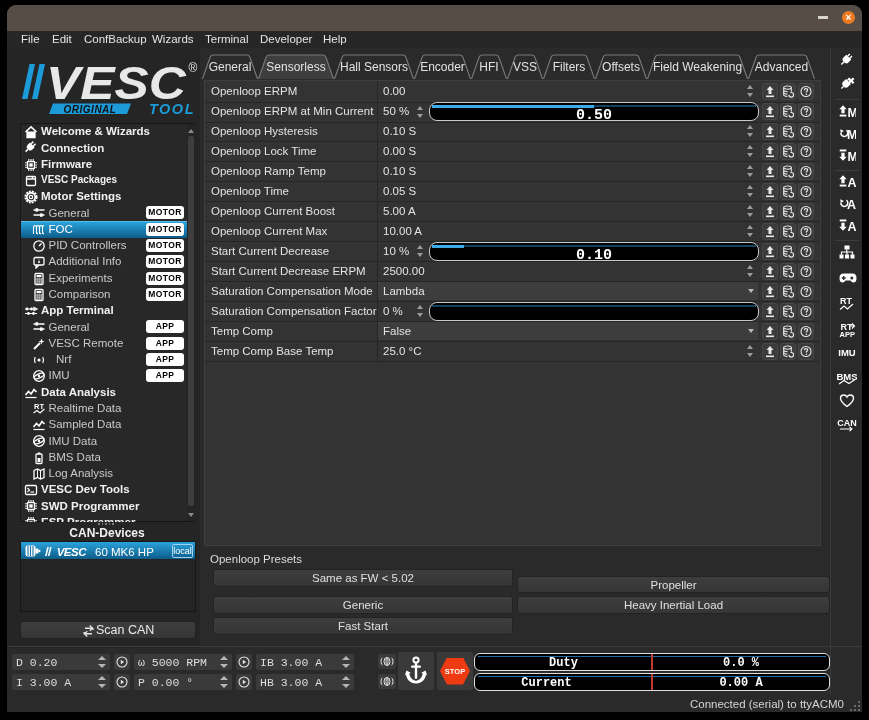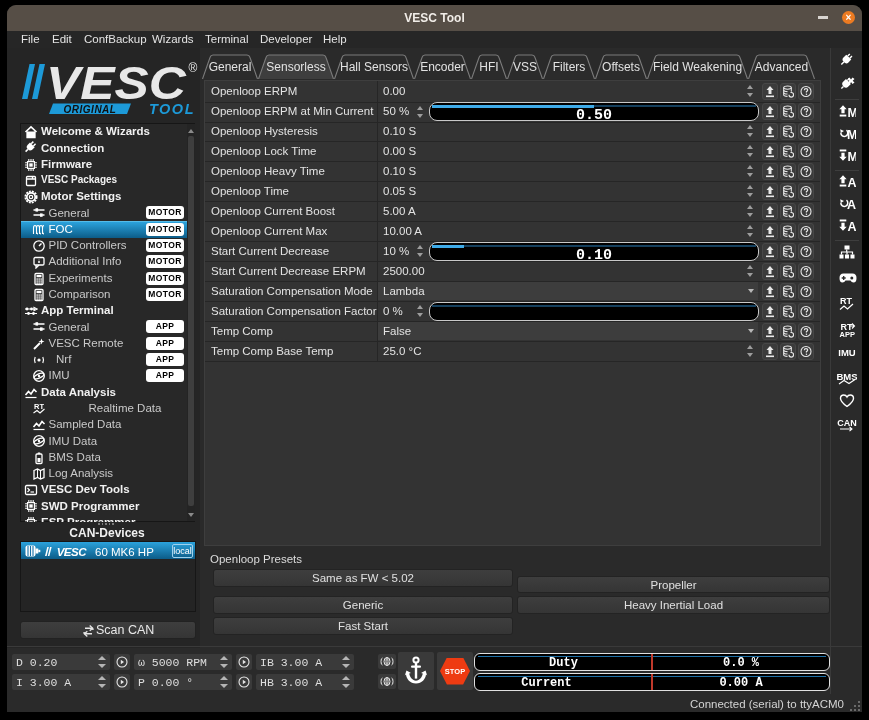--- a/index.html
+++ b/index.html
@@ -6,21 +6,20 @@
 html,body { width:869px; height:720px; background:#000; overflow:hidden; }
 body { font-family:"Liberation Sans", sans-serif; position:relative; }
 #win { position:absolute; left:7px; top:5px; width:855px; height:707px; background:#2a2a2a; border-radius:9px 9px 0 0; overflow:hidden; }
 .a { position:absolute; }
 .mono { font-family:"Liberation Mono", monospace; }
 </style>
 </head>
 <body>
 <div id="win">
 <div class="a" style="left:0;top:0;width:855px;height:26px;background:#564e46;"></div>
-<div class="a" style="left:0;top:6px;width:855px;text-align:center;color:#f1ede8;font-size:12px;font-weight:bold;">VESC Tool</div>
 <div class="a" style="left:811px;top:11px;width:10px;height:3px;background:#d8d4d0;"></div>
 <div class="a" style="left:835px;top:6px;width:13px;height:13px;border-radius:50%;background:#ec7b22;"></div>
 <div class="a" style="left:835px;top:5.5px;width:13px;height:13px;color:#fff;font-size:10px;font-weight:bold;text-align:center;line-height:13px;">×</div>
 <div class="a" style="left:0;top:26px;width:855px;height:17px;background:#262626;"></div>
 <div class="a" style="left:14px;top:28px;font-size:11.5px;color:#e4e4e4;">File</div>
 <div class="a" style="left:45px;top:28px;font-size:11.5px;color:#e4e4e4;">Edit</div>
 <div class="a" style="left:77px;top:28px;font-size:11.5px;color:#e4e4e4;">ConfBackup</div>
 <div class="a" style="left:145px;top:28px;font-size:11.5px;color:#e4e4e4;">Wizards</div>
 <div class="a" style="left:198px;top:28px;font-size:11.5px;color:#e4e4e4;">Terminal</div>
 <div class="a" style="left:253px;top:28px;font-size:11.5px;color:#e4e4e4;">Developer</div>
@@ -169,21 +168,21 @@
       <div class="a" style="left:125px;top:246.2px;width:38px;height:13px;background:#fff;border-radius:3px;color:#000;font-size:8.5px;font-weight:bold;text-align:center;line-height:13.5px;letter-spacing:0.4px;">APP</div>
       <svg class="a" style="left:3px;top:262.5px;" width="14" height="14" viewBox="0 0 14 14" fill="none" stroke="#ffffff" stroke-width="1.3">
         <path d="M1.5 9 L4.5 5.5 L7 8 L10 3.5 L12.5 6" stroke-width="1.6"></path>
         <path d="M1.5 11.5 H12.5" stroke-width="1.2"></path>
       </svg>
       <div class="a" style="left:20px;top:262.7px;font-size:11.5px;font-weight:bold;color:#f1f1f1;white-space:nowrap;">Data Analysis</div>
       <svg class="a" style="left:10.5px;top:278.8px;" width="14" height="14" viewBox="0 0 14 14" fill="none" stroke="#ffffff" stroke-width="1.3">
         <text x="2" y="7" font-size="7.5" font-weight="bold" fill="#fff" stroke="none" font-family="Liberation Sans">RT</text>
         <path d="M1.5 11 L5 8.5 L8 11 L12.5 7" stroke-width="1.1"></path>
       </svg>
-      <div class="a" style="left:27.5px;top:279.0px;font-size:11.5px;color:#c9c9c9;white-space:nowrap;margin-left:40px;">Realtime Data</div>
+      <div class="a" style="left:27.5px;top:279.0px;font-size:11.5px;color:#c9c9c9;white-space:nowrap;">Realtime Data</div>
       <svg class="a" style="left:10.5px;top:295.0px;" width="14" height="14" viewBox="0 0 14 14" fill="none" stroke="#ffffff" stroke-width="1.3">
         <path d="M1.5 9 L4.5 5.5 L7 8 L10 3.5 L12.5 6" stroke-width="1.6"></path>
         <path d="M1.5 11.5 H12.5" stroke-width="1.2"></path>
       </svg>
       <div class="a" style="left:27.5px;top:295.2px;font-size:11.5px;color:#c9c9c9;white-space:nowrap;">Sampled Data</div>
       <svg class="a" style="left:10.5px;top:311.3px;" width="14" height="14" viewBox="0 0 14 14" fill="none" stroke="#ffffff" stroke-width="1.3">
         <circle cx="7" cy="7" r="5.3"></circle>
         <ellipse cx="7" cy="7" rx="5.3" ry="2" transform="rotate(-25 7 7)"></ellipse>
         <circle cx="7" cy="7" r="1.2" fill="#fff" stroke="none"></circle>
       </svg>
@@ -401,21 +400,21 @@
       <path d="M9.3 5.9 L10.4 8 L8.2 8 Z" fill="#e8e8e8" stroke="none"></path>
     </svg>
 <div class="a" style="left:791px;top:137.5px;width:16px;height:17px;background:#3b3b3b;border:1px solid #474747;border-radius:3px;"></div>
 <svg class="a" style="left:793px;top:139.5px;" width="12" height="13" viewBox="0 0 12 13" fill="none">
       <circle cx="6" cy="6.5" r="5" stroke="#e8e8e8" stroke-width="1.1"></circle>
       <path d="M4.3 5.2 Q4.3 3.6 6 3.6 Q7.7 3.6 7.7 5 Q7.7 6.1 6.4 6.6 L6.4 7.6" stroke="#e8e8e8" stroke-width="1.2"></path>
       <rect x="5.8" y="8.6" width="1.3" height="1.3" fill="#e8e8e8"></rect>
     </svg>
 <div class="a" style="left:198px;top:176px;width:615px;height:1px;background:#262626;"></div>
 <div class="a" style="left:370px;top:156px;width:1px;height:20px;background:#262626;"></div>
-<div class="a" style="left:204px;top:159.5px;font-size:11.5px;color:#e3e3e3;white-space:nowrap;">Openloop Heavy Time</div>
+<div class="a" style="left:204px;top:159.5px;font-size:11.5px;color:#e3e3e3;white-space:nowrap;">Openloop Ramp Temp</div>
 <div class="a" style="left:376px;top:159.5px;font-size:11.5px;color:#e3e3e3;">0.10 S</div>
 <div class="a" style="left:740px;top:160.0px;width:9px;height:12px;">
       <div class="a" style="left:0;top:0;border-left:3.5px solid transparent;border-right:3.5px solid transparent;border-bottom:4px solid #9d9d9d;"></div>
       <div class="a" style="left:0;bottom:0;border-left:3.5px solid transparent;border-right:3.5px solid transparent;border-top:4px solid #9d9d9d;"></div>
     </div>
 <div class="a" style="left:755px;top:157.5px;width:16px;height:17px;background:#3b3b3b;border:1px solid #474747;border-radius:3px;"></div>
 <svg class="a" style="left:757px;top:159.5px;" width="12" height="13" viewBox="0 0 12 13">
       <path d="M6 1 L9.5 5 H7.5 V9 H4.5 V5 H2.5 Z" fill="#e8e8e8"></path>
       <rect x="2" y="10.5" width="8" height="1.6" fill="#e8e8e8"></rect>
     </svg>

